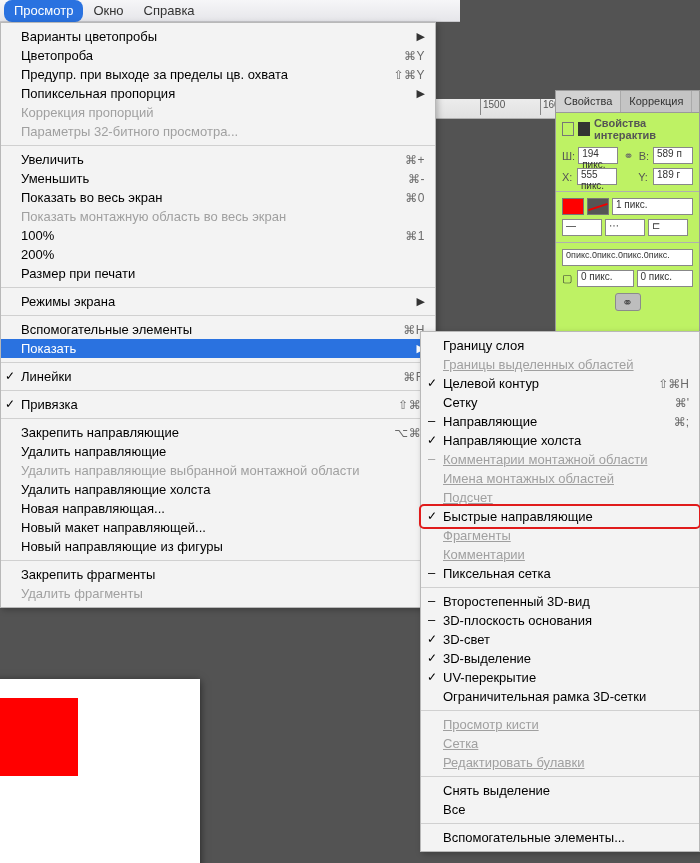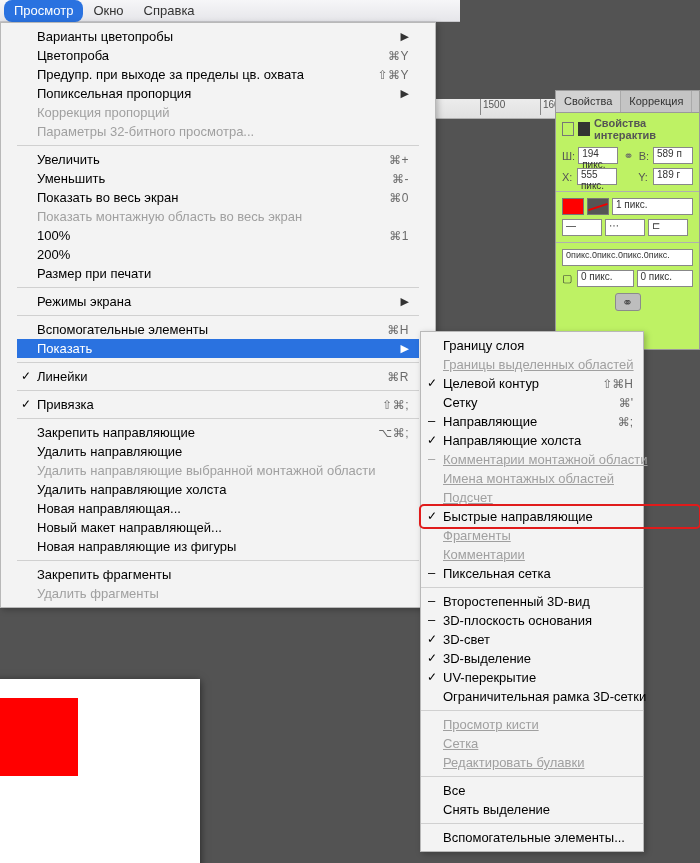--- a/index.html
+++ b/index.html
@@ -29,42 +29,42 @@
   }
   .menubar .mb-item.active { background: #2a72e0; color: #fff; }
 
   
   .menu {
     position: absolute; left: 0; top: 22px; width: 436px;
     background: #f3f3f3;
     border: 1px solid #b8b8b8;
     box-shadow: 2px 2px 6px rgba(0,0,0,0.25);
     z-index: 10;
-    padding: 4px 16px;
+    padding: 4px 0;
   }
   .menu .sep { height: 1px; background: #d0d0d0; margin: 4px 0; }
   .menu .row {
     display: flex; align-items: center;
     height: 19px; padding: 0 10px 0 20px;
     position: relative;
     white-space: nowrap;
   }
   .menu .row .chk {
     position: absolute; left: 4px; top: 2px; font-size: 12px;
   }
   .menu .row .lbl { flex: 1; }
   .menu .row .sc { color: #6a6a6a; font-size: 12px; letter-spacing: 0.5px; padding-left: 6px; }
   .menu .row .arrow { font-size: 11px; color: #333; }
   .menu .row.disabled { color: #a0a0a0; }
   .menu .row.highlight { background: #2a72e0; color: #fff; }
   .menu .row.highlight .sc, .menu .row.highlight .arrow { color: #fff; }
 
   
   .submenu {
-    position: absolute; left: 420px; top: 340px; width: 224px;
+    position: absolute; left: 420px; top: 340px; width: 280px;
     background: #f3f3f3;
     border: 1px solid #b8b8b8;
     box-shadow: 2px 2px 6px rgba(0,0,0,0.25);
     z-index: 11;
     padding: 4px 0;
   }
   .submenu .row { display:flex; align-items:center; height:19px; padding:0 10px 0 22px; position:relative; white-space:nowrap; }
   .submenu .row .chk { position:absolute; left:6px; top:2px; font-size:12px; }
   .submenu .row .dash { position:absolute; left:7px; top:1px; font-size:13px; }
   .submenu .row .lbl { flex:1; }
@@ -241,21 +241,21 @@
     <div class="row">
       <span class="lbl">Удалить направляющие холста</span>
     </div>
     <div class="row">
       <span class="lbl">Новая направляющая...</span>
     </div>
     <div class="row">
       <span class="lbl">Новый макет направляющей...</span>
     </div>
     <div class="row">
-      <span class="lbl">Новая направляющие из фигуры</span>
+      <span class="lbl">Новый направляющие из фигуры</span>
     </div>
     <div class="sep"></div>
     <div class="row">
       <span class="lbl">Закрепить фрагменты</span>
     </div>
     <div class="row disabled">
       <span class="lbl">Удалить фрагменты</span>
     </div>
   </div>
 
@@ -337,24 +337,24 @@
       <span class="lbl">Просмотр кисти</span>
     </div>
     <div class="row disabled">
       <span class="lbl">Сетка</span>
     </div>
     <div class="row disabled">
       <span class="lbl">Редактировать булавки</span>
     </div>
     <div class="sep"></div>
     <div class="row">
+      <span class="lbl">Снять выделение</span>
+    </div>
+    <div class="row">
       <span class="lbl">Все</span>
-    </div>
-    <div class="row">
-      <span class="lbl">Снять выделение</span>
     </div>
     <div class="sep"></div>
     <div class="row">
       <span class="lbl">Вспомогательные элементы...</span>
     </div>
   </div>
 <div class="redbox" style="top: 504px; left: 419px; width: 282px; height: 25px;"></div>
 
 <div class="panel">
   <div class="tabs">

